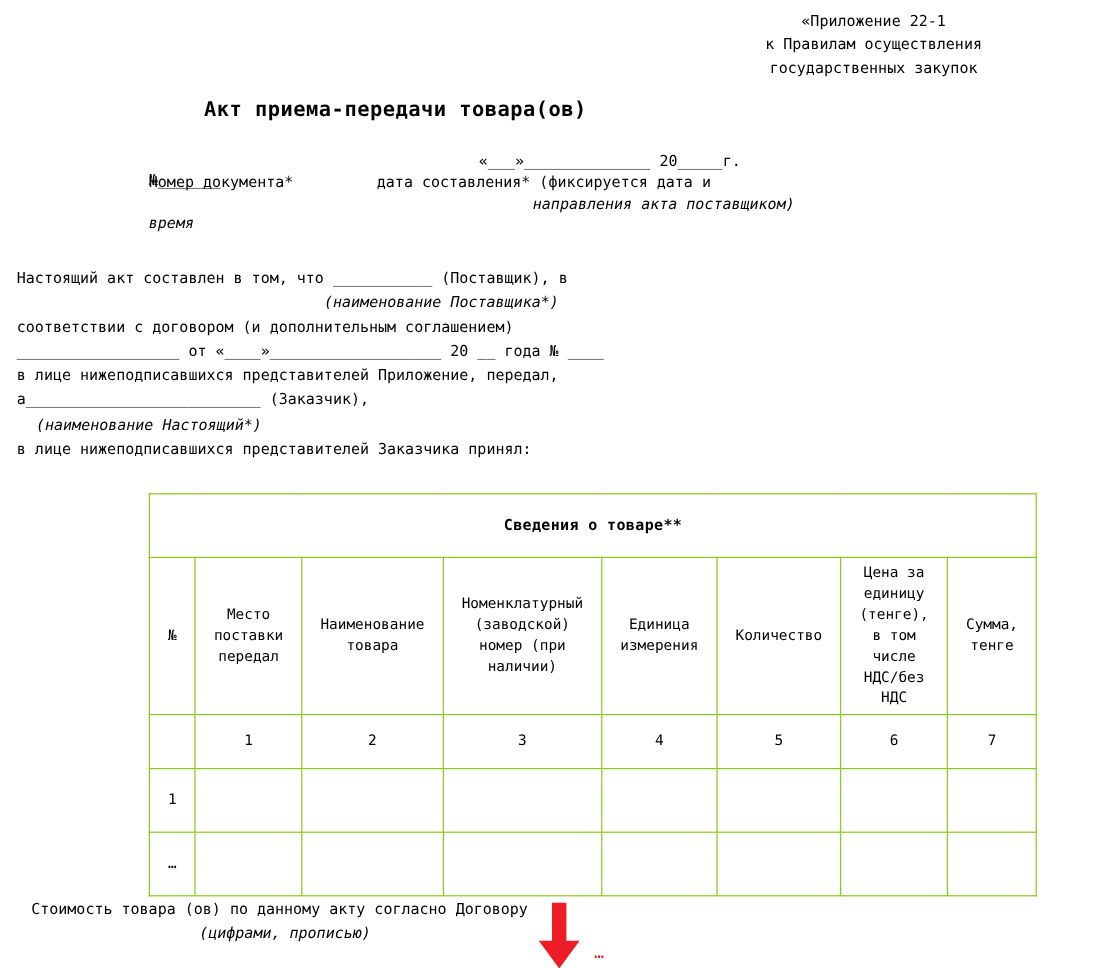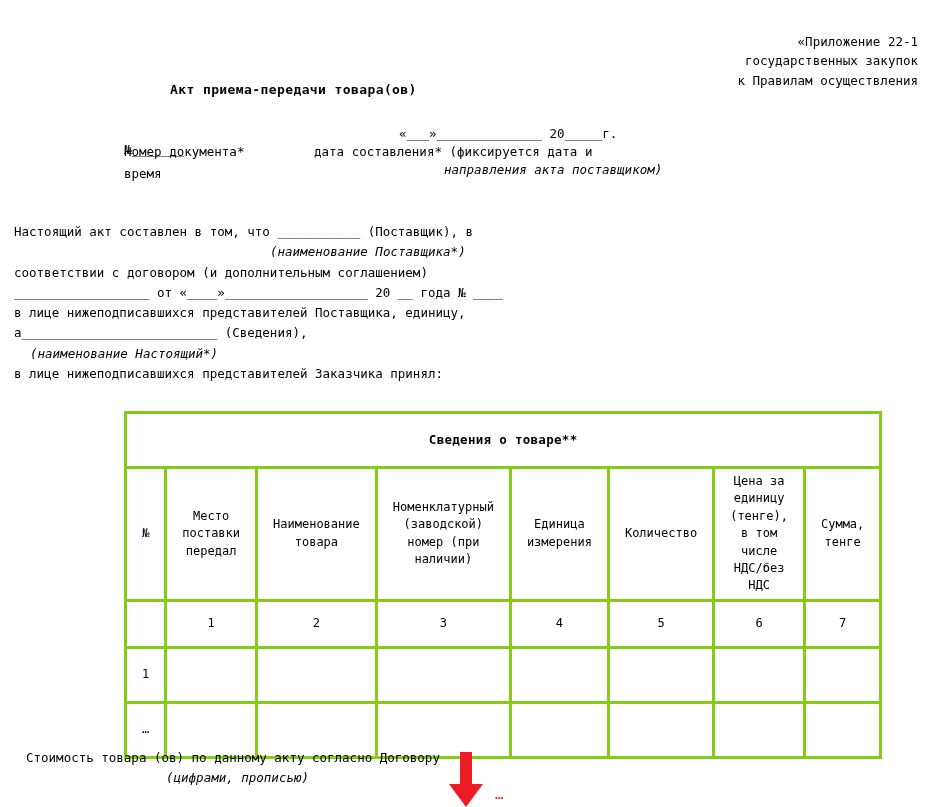--- a/index.html
+++ b/index.html
@@ -21,53 +21,52 @@
     width: 926px;
     height: 807px;
     box-sizing: border-box;
   }
   
   .header-right {
     position: absolute;
     top: 8px;
     right: 8px;
     width: 380px;
-    text-align: right;
+    text-align: center;
     line-height: 1.55;
     font-size: 12.5px;
-    margin-top: 24px;
   }
   .header-right div { white-space: nowrap; }
 
   
   .doc-title {
     position: absolute;
     top: 82px;
     left: 170px;
     font-weight: bold;
-    font-size: 13px;
+    font-size: 17px;
     letter-spacing: 0.4px;
   }
 
   
   .numdate {
     position: absolute;
     top: 124px;
     left: 124px;
     width: 760px;
     line-height: 1.65;
   }
   .numdate .row1 { position: relative; height: 18px; }
   .numdate .nm { position: absolute; left: 0; top: 16px; }
   .numdate .dt { position: absolute; left: 275px; top: 0; }
   .numdate .row2 { position: relative; height: 18px; }
   .numdate .nmlab { position: absolute; left: 0; top: 0; }
   .numdate .dtlab { position: absolute; left: 190px; top: 0; }
   .numdate .row3 { position: relative; height: 18px; }
-  .numdate .r3a { position: absolute; left: 0; top: 4px; }
+  .numdate .r3a { position: absolute; left: 0; top: 16px; font-style: italic;}
   .numdate .r3b { position: absolute; left: 320px; top: 0; font-style: italic;}
 
   
   .body-block {
     position: absolute;
     top: 222px;
     left: 14px;
     width: 880px;
     line-height: 1.62;
   }
@@ -78,21 +77,21 @@
   
   table.goods {
     position: absolute;
     top: 411px;
     left: 124px;
     border-collapse: collapse;
     width: 700px;
     font-size: 12px;
   }
   table.goods td, table.goods th {
-    border: 3px solid #84cc16;
+    border: 1px solid #84cc16;
     text-align: center;
     vertical-align: middle;
     padding: 4px 15px;
     font-weight: normal;
     line-height: 1.45;
   }
   table.goods tr.title-row td {
     font-weight: bold;
     font-size: 12.5px;
     height: 44px;
@@ -138,22 +137,22 @@
     letter-spacing: 1px;
   }
 </style>
 </head>
 <body>
 
 <div class="page">
 
   <div class="header-right">
     <div>«Приложение 22-1</div>
+    <div>к Правилам осуществления</div>
     <div>государственных закупок</div>
-    <div>к Правилам осуществления</div>
   </div>
 
   <div class="doc-title">Акт приема-передачи товара(ов)</div>
 
   <div class="numdate">
     <div class="row1">
       <span class="nm">№_______</span>
       <span class="dt">«___»______________ 20_____г.</span>
     </div>
     <div class="row2">
@@ -164,22 +163,22 @@
       <span class="r3a">время</span>
       <span class="r3b">направления акта поставщиком)</span>
     </div>
   </div>
 
   <div class="body-block">
     <div class="line">Настоящий акт составлен в том, что ___________ (Поставщик), в</div>
     <div class="line ital indent-ctr">(наименование Поставщика*)</div>
     <div class="line">соответствии с договором (и дополнительным соглашением)</div>
     <div class="line">__________________ от «____»___________________ 20 __ года № ____</div>
-    <div class="line">в лице нижеподписавшихся представителей Поставщика, единицу,</div>
-    <div class="line">а__________________________ (Сведения),</div>
+    <div class="line">в лице нижеподписавшихся представителей Приложение, передал,</div>
+    <div class="line">а__________________________ (Заказчик),</div>
     <div class="line ital">(наименование Настоящий*)</div>
     <div class="line">в лице нижеподписавшихся представителей Заказчика принял:</div>
   </div>
 
   <table class="goods">
     <tbody>
       <tr class="title-row">
         <td colspan="8">Сведения о товаре**</td>
       </tr>
       <tr class="head-row">

